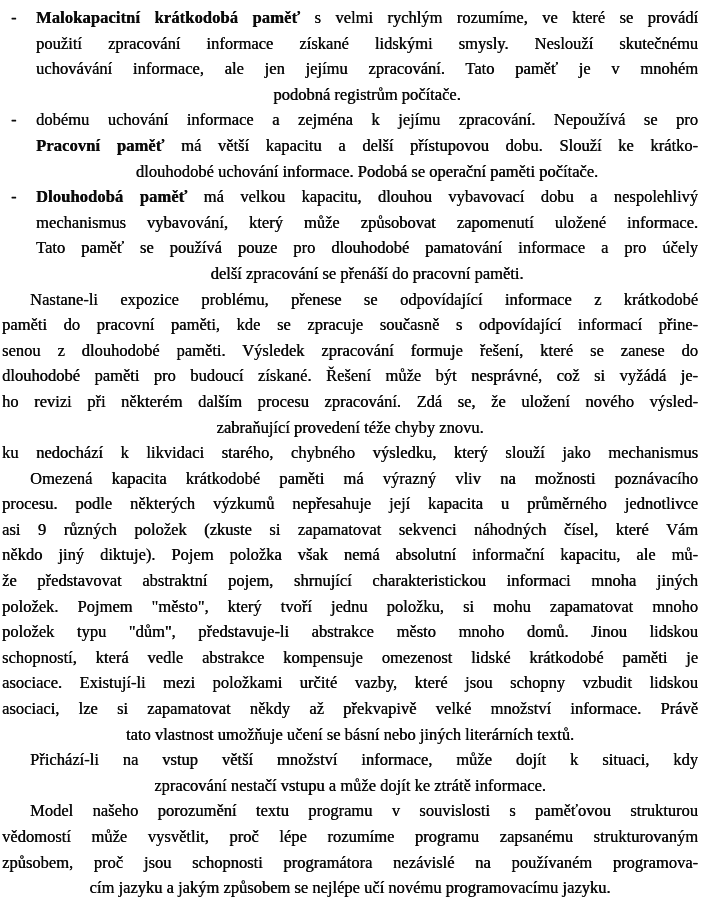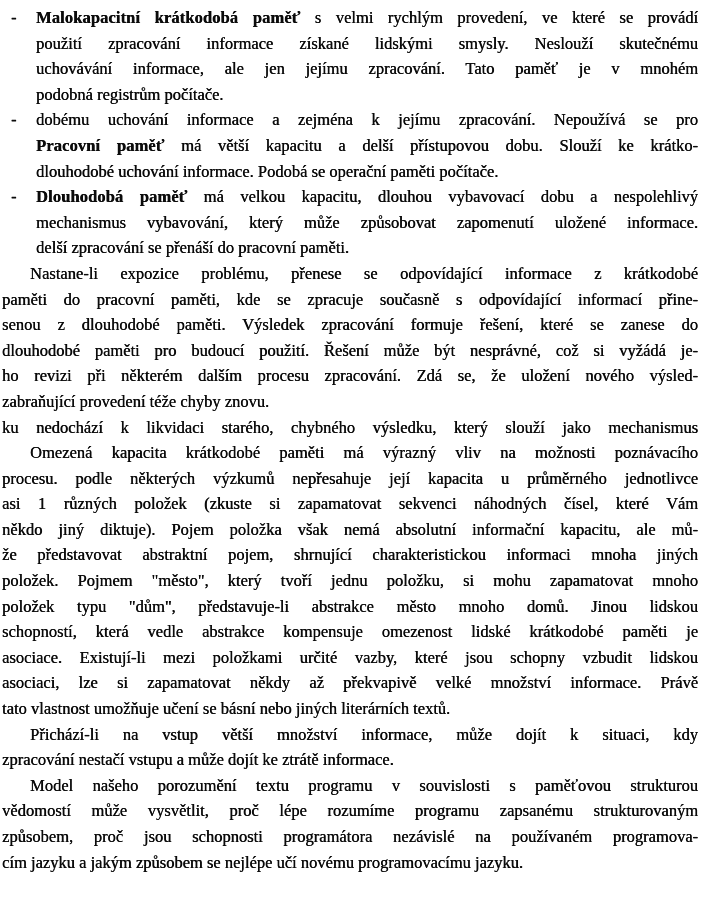--- a/index.html
+++ b/index.html
@@ -28,66 +28,67 @@
   .marker {
     position: absolute;
     left: 9px;
     top: 0;
     line-height: 25.6px;
     font-weight: 700;
   }
   .line {
     height: 25.6px;
     line-height: 25.6px;
-    text-align: left;
+    text-align: center;
     overflow: hidden;
   }
   .line.j {
     text-align: justify;
     text-align-last: justify;
   }
   .line.indent { padding-left: 28px; }
   b { font-weight: 700; letter-spacing: 0.1px; }
 </style>
 </head>
 <body>
 
 <div class="page">
     <div class="block bullet">
       <span class="marker">-</span>
-      <div class="line j"><b>Malokapacitní krátkodobá paměť</b><span> s velmi rychlým provedení, ve které se provádí</span></div>
+      <div class="line j"><b>Malokapacitní krátkodobá paměť</b><span> s velmi rychlým rozumíme, ve které se provádí</span></div>
       <div class="line j"><span>použití zpracování informace získané lidskými smysly. Neslouží skutečnému</span></div>
       <div class="line j"><span>uchovávání informace, ale jen jejímu zpracování. Tato paměť je v mnohém</span></div>
       <div class="line"><span>podobná registrům počítače.</span></div>
     </div>
     <div class="block bullet">
       <span class="marker">-</span>
       <div class="line j"><span>dobému uchování informace a zejména k jejímu zpracování. Nepoužívá se pro</span></div>
       <div class="line j"><b>Pracovní paměť</b><span> má větší kapacitu a delší přístupovou dobu. Slouží ke krátko-</span></div>
       <div class="line"><span>dlouhodobé uchování informace. Podobá se operační paměti počítače.</span></div>
     </div>
     <div class="block bullet">
       <span class="marker">-</span>
       <div class="line j"><b>Dlouhodobá paměť</b><span> má velkou kapacitu, dlouhou vybavovací dobu a nespolehlivý</span></div>
       <div class="line j"><span>mechanismus vybavování, který může způsobovat zapomenutí uložené informace.</span></div>
+      <div class="line j"><span>Tato paměť se používá pouze pro dlouhodobé pamatování informace a pro účely</span></div>
       <div class="line"><span>delší zpracování se přenáší do pracovní paměti.</span></div>
     </div>
     <div class="block paragraph">
       <div class="line j indent"><span>Nastane-li expozice problému, přenese se odpovídající informace z krátkodobé</span></div>
       <div class="line j"><span>paměti do pracovní paměti, kde se zpracuje současně s odpovídající informací přine-</span></div>
       <div class="line j"><span>senou z dlouhodobé paměti. Výsledek zpracování formuje řešení, které se zanese do</span></div>
-      <div class="line j"><span>dlouhodobé paměti pro budoucí použití. Řešení může být nesprávné, což si vyžádá je-</span></div>
+      <div class="line j"><span>dlouhodobé paměti pro budoucí získané. Řešení může být nesprávné, což si vyžádá je-</span></div>
       <div class="line j"><span>ho revizi při některém dalším procesu zpracování. Zdá se, že uložení nového výsled-</span></div>
       <div class="line"><span>zabraňující provedení téže chyby znovu.</span></div>
       <div class="line j"><span>ku nedochází k likvidaci starého, chybného výsledku, který slouží jako mechanismus</span></div>
     </div>
     <div class="block paragraph">
       <div class="line j indent"><span>Omezená kapacita krátkodobé paměti má výrazný vliv na možnosti poznávacího</span></div>
       <div class="line j"><span>procesu. podle některých výzkumů nepřesahuje její kapacita u průměrného jednotlivce</span></div>
-      <div class="line j"><span>asi 1 různých položek (zkuste si zapamatovat sekvenci náhodných čísel, které Vám</span></div>
+      <div class="line j"><span>asi 9 různých položek (zkuste si zapamatovat sekvenci náhodných čísel, které Vám</span></div>
       <div class="line j"><span>někdo jiný diktuje). Pojem položka však nemá absolutní informační kapacitu, ale mů-</span></div>
       <div class="line j"><span>že představovat abstraktní pojem, shrnující charakteristickou informaci mnoha jiných</span></div>
       <div class="line j"><span>položek. Pojmem "město", který tvoří jednu položku, si mohu zapamatovat mnoho</span></div>
       <div class="line j"><span>položek typu "dům", představuje-li abstrakce město mnoho domů. Jinou lidskou</span></div>
       <div class="line j"><span>schopností, která vedle abstrakce kompensuje omezenost lidské krátkodobé paměti je</span></div>
       <div class="line j"><span>asociace. Existují-li mezi položkami určité vazby, které jsou schopny vzbudit lidskou</span></div>
       <div class="line j"><span>asociaci, lze si zapamatovat někdy až překvapivě velké množství informace. Právě</span></div>
       <div class="line"><span>tato vlastnost umožňuje učení se básní nebo jiných literárních textů.</span></div>
     </div>
     <div class="block paragraph">

